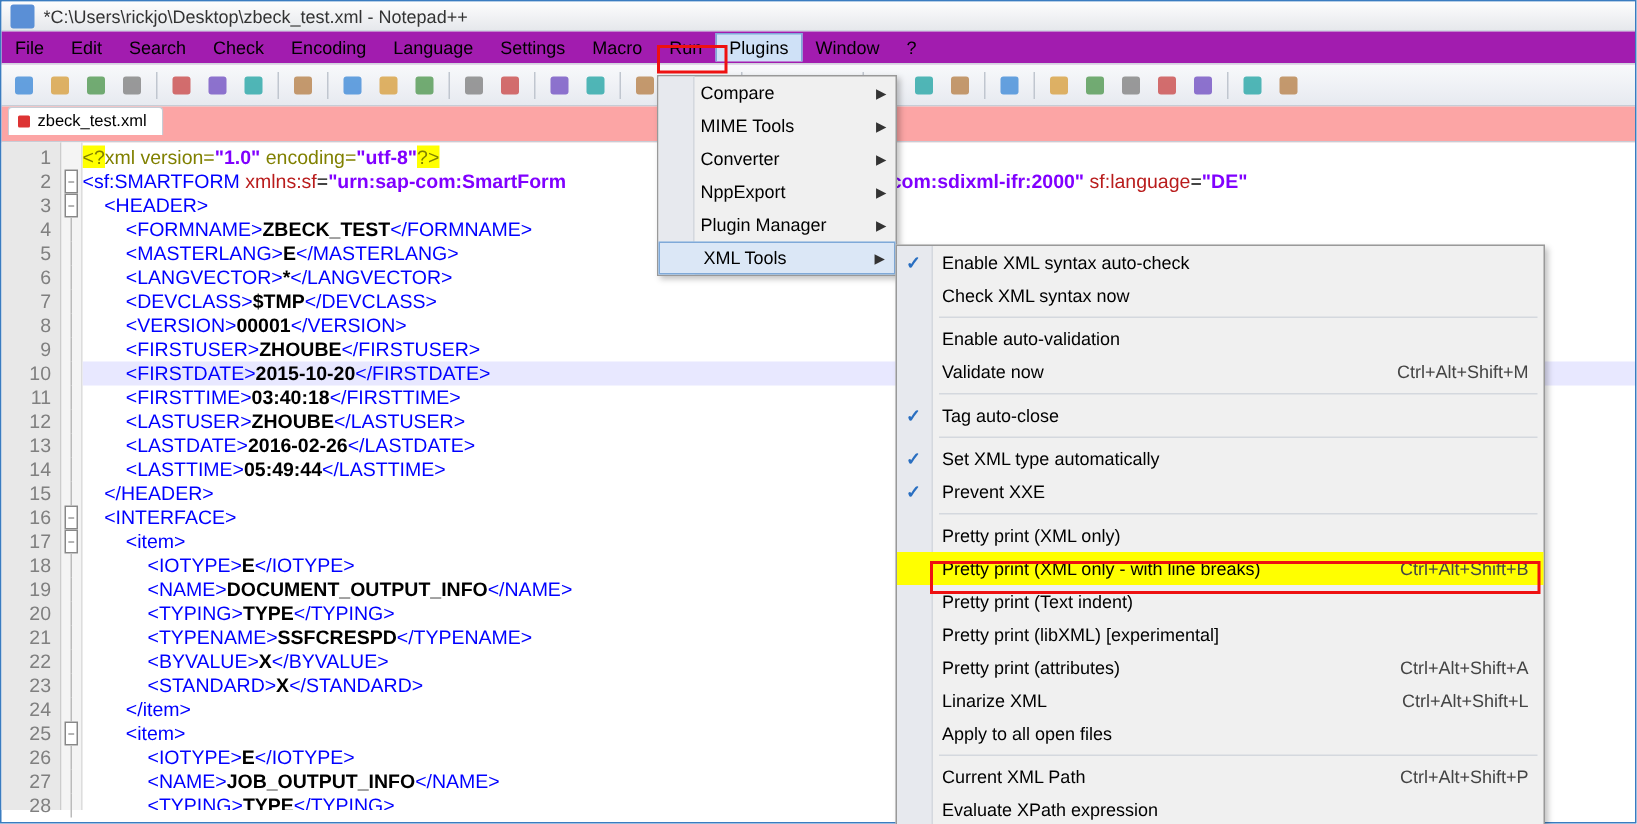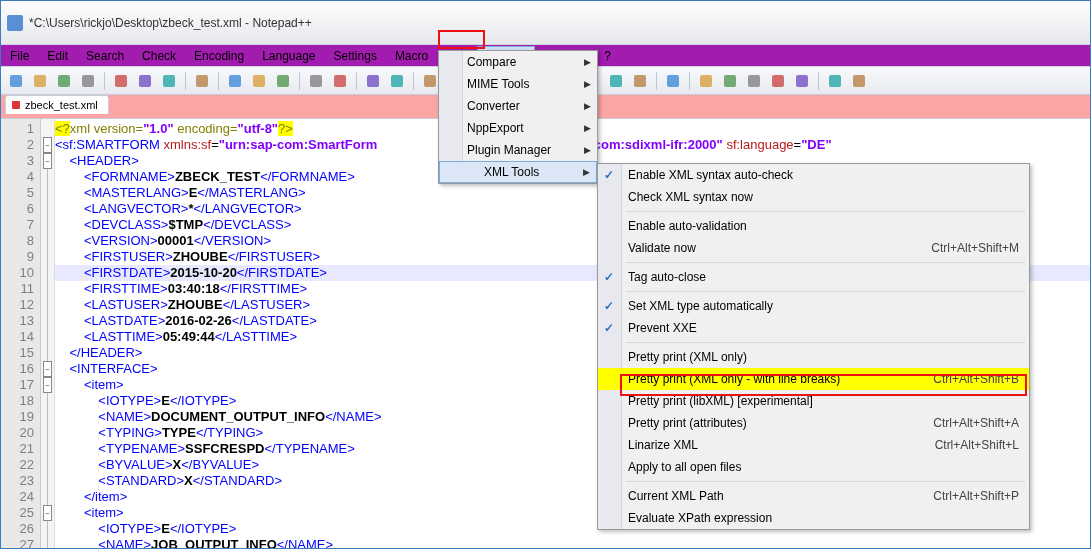--- a/index.html
+++ b/index.html
@@ -1,17 +1,17 @@
 <!DOCTYPE html>
 <html><head>
 <meta charset="utf-8">
 <style>
 * { margin: 0; padding: 0; box-sizing: border-box; font-family: "Segoe UI", Tahoma, sans-serif; }
 body { background: #fff; width: 1091px; height: 549px; overflow: hidden; font-size: 12px; border: 1px solid #3a7cc0; }
-.titlebar { height: 44px; background: linear-gradient(#fdfdfd,#e6e8ec); display: flex; align-items: center; padding: 0 6px; font-size: 12px; color: #333; border-bottom: 1px solid #cfd6e0; }
+.titlebar { height: 20px; background: linear-gradient(#fdfdfd,#e6e8ec); display: flex; align-items: center; padding: 0 6px; font-size: 12px; color: #333; border-bottom: 1px solid #cfd6e0; }
 .titlebar .icon { width: 16px; height: 16px; background: #5a8fd6; border-radius: 2px; margin-right: 6px; }
 .menubar { height: 22px; background: #a21caf; display: flex; align-items: center; padding: 0 0; font-size: 12px; border-bottom: 1px solid #d0d5dd; }
 .menubar .mitem { padding: 3px 9px; cursor: default; }
 .menubar .mitem.open { background: #cfe1f7; border: 1px solid #7fa9d8; border-bottom: none; padding: 2px 8px; }
 .toolbar { height: 28px; background: linear-gradient(#f8f9fb,#e7eaf0); border-bottom: 1px solid #c7cdd6; display: flex; align-items: center; padding: 0 4px; gap: 2px; }
 .tbtn { width: 22px; height: 22px; display: flex; align-items: center; justify-content: center; border-radius: 2px; }
 .tsep { width: 1px; height: 18px; background: #c0c6cf; margin: 0 3px; }
 .tabbar { height: 24px; background: #fca5a5; display: flex; align-items: flex-start; padding-left: 4px; border-bottom: 1px solid #c7cdd6; }
 .tab { background: #fff; border: 1px solid #c7cdd6; border-bottom: none; padding: 3px 10px 3px 6px; font-size: 11px; border-radius: 3px 3px 0 0; display: flex; align-items: center; gap: 5px; }
 .tab .dot { width: 8px; height: 8px; background: #d33; border-radius: 1px; }
@@ -26,21 +26,21 @@
 .code .ln { height: 16px; line-height: 16px; }
 .hl-pi { color: #808000; }
 .hl-q { background: #ffff00; }
 .hl-tag { color: #0000ff; }
 .hl-attr { color: #b91c1c; }
 .hl-str { color: #8000ff; font-weight: bold; }
 .hl-txt { color: #000; font-weight: bold; }
 .ln.sel { background: #e8e8ff; }
 .dropdown { position: absolute; background: #f0f0f0; border: 1px solid #999; box-shadow: 2px 2px 4px rgba(0,0,0,.25); font-size: 12px; z-index: 10; }
 .dropdown .ditem { height: 22px; display: flex; align-items: center; padding: 0 20px 0 28px; position: relative; cursor: default; }
-.dropdown .ditem.hl { background: #dbe7f6; border: 1px solid #7fa9d8; padding: 0 19px 0 44px; }
+.dropdown .ditem.hl { background: #dbe7f6; border: 1px solid #7fa9d8; padding: 0 19px 0 29px; }
 .dropdown .arrow { position: absolute; right: 6px; font-size: 9px; color: #333; }
 .dropdown .dleft { position: absolute; left: 0; top: 0; bottom: 0; width: 24px; background: #e7e9ee; border-right: 1px solid #d4d8de; }
 .submenu { position: absolute; left: 597px; top: 163px; width: 433px; background: #f0f0f0; border: 1px solid #999; box-shadow: 2px 2px 4px rgba(0,0,0,.25); font-size: 12px; z-index: 20; }
 .submenu .dleft { position: absolute; left: 0; top: 0; bottom: 0; width: 24px; background: #e7e9ee; border-right: 1px solid #d4d8de; }
 .submenu .sitem { height: 22px; display: flex; align-items: center; padding: 0 10px 0 30px; position: relative; cursor: default; }
 .submenu .sitem .sc { margin-left: auto; color: #444; }
 .submenu .sitem.hlrow { background: #ffff00; }
 .submenu .check { position: absolute; left: 6px; color: #2a6fc1; font-weight: bold; }
 .submenu .ssep { height: 1px; background: #d4d8de; margin: 3px 4px 3px 28px; }
 .redbox { position: absolute; border: 2px solid #e11; pointer-events: none; z-index: 30; }
@@ -411,20 +411,23 @@
     </div>
     <div class="ssep"></div>
     <div class="sitem">
       <span>Pretty print (XML only)</span>
     </div>
     <div class="sitem hlrow">
       <span>Pretty print (XML only - with line breaks)</span>
       <span class="sc">Ctrl+Alt+Shift+B</span>
     </div>
     <div class="sitem">
+      <span>Pretty print (Text indent)</span>
+    </div>
+    <div class="sitem">
       <span>Pretty print (libXML) [experimental]</span>
     </div>
     <div class="sitem">
       <span>Pretty print (attributes)</span>
       <span class="sc">Ctrl+Alt+Shift+A</span>
     </div>
     <div class="sitem">
       <span>Linarize XML</span>
       <span class="sc">Ctrl+Alt+Shift+L</span>
     </div>

